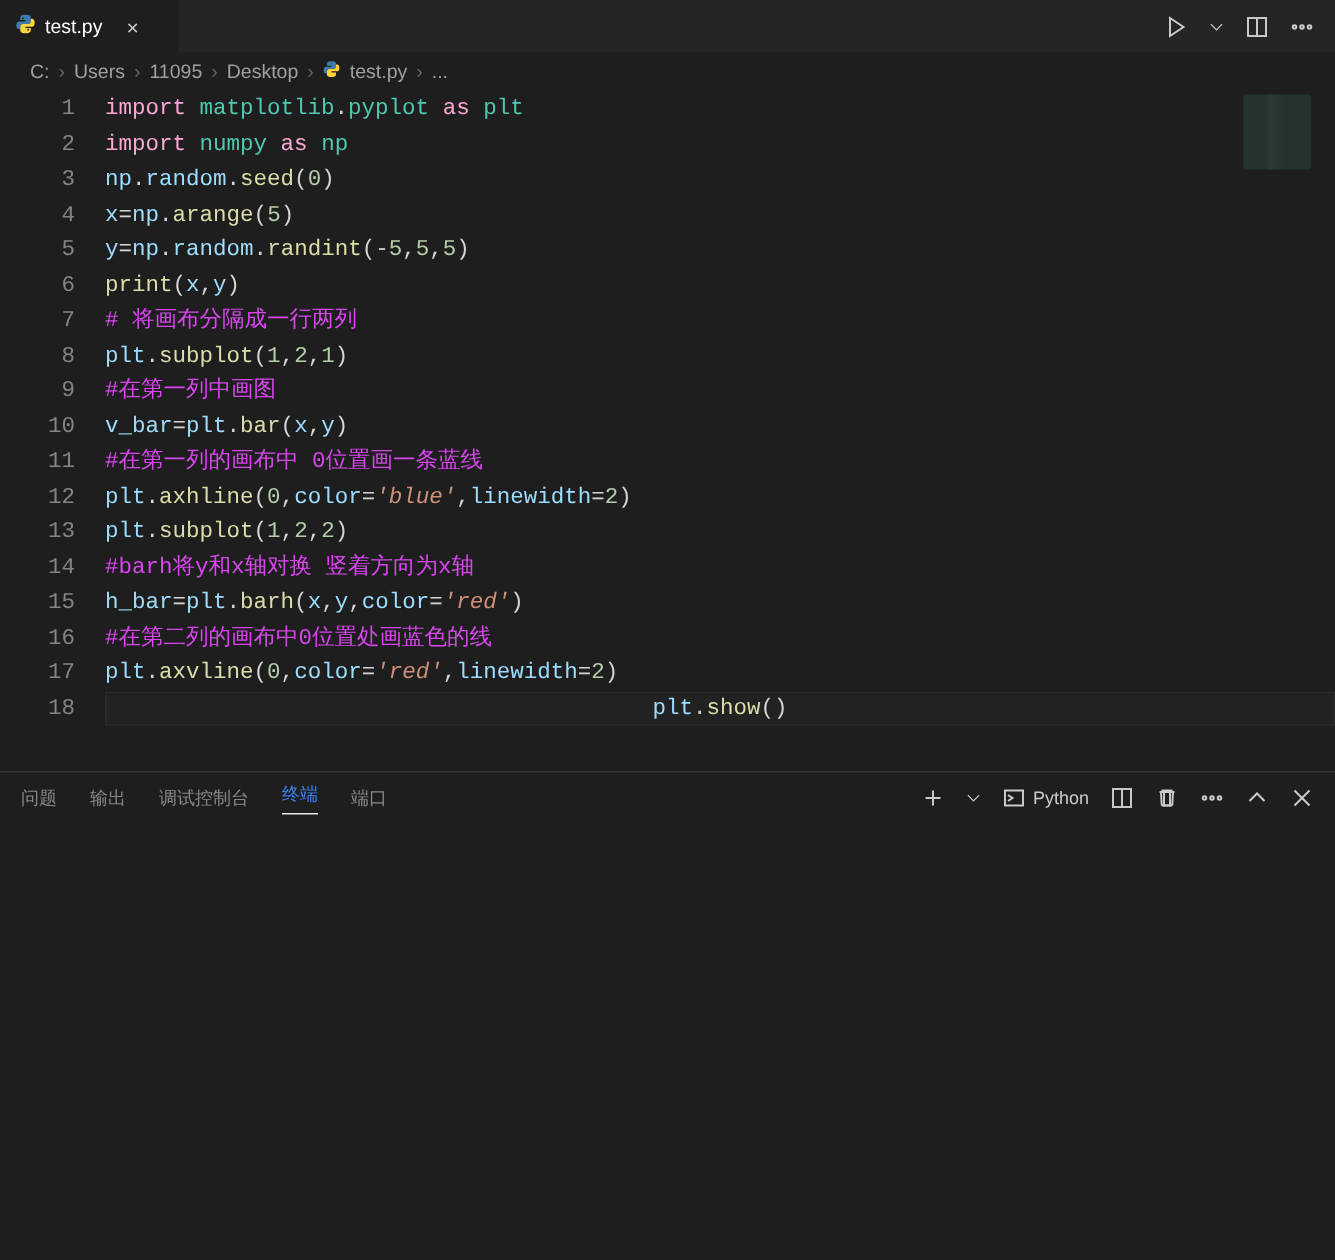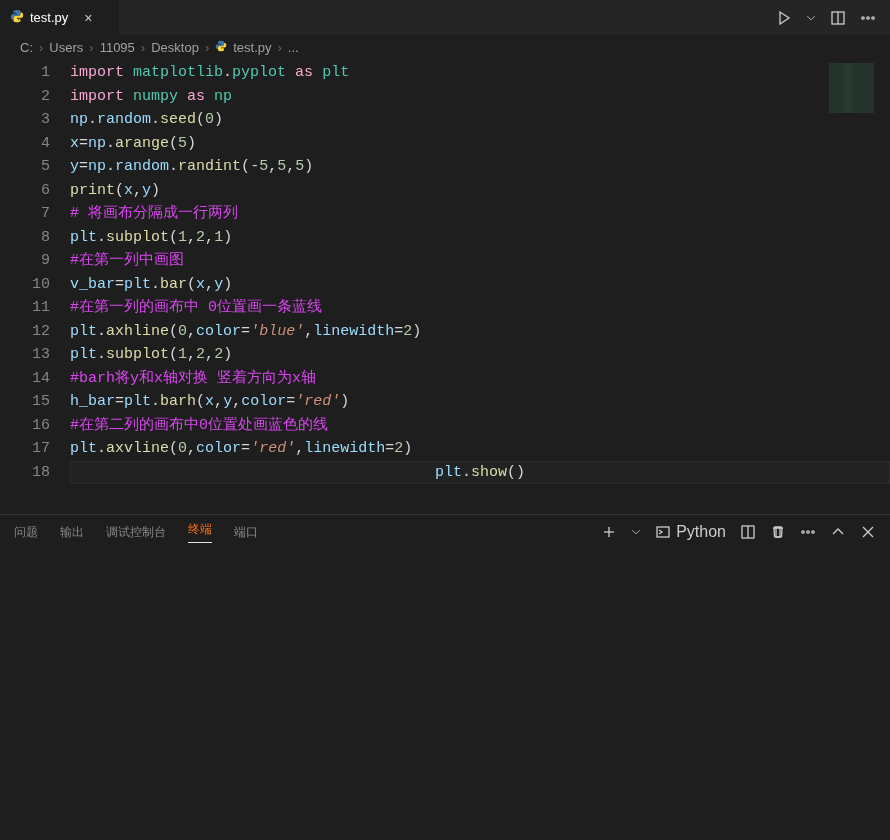--- a/index.html
+++ b/index.html
@@ -101,29 +101,29 @@
 }
 .panel-tabs {
   display: flex;
   align-items: center;
   height: 34px;
   padding: 0 14px;
   gap: 22px;
   font-size: 12px;
 }
 .panel-tab { color: #888; cursor: pointer; }
-.panel-tab.active { color: #f97316; border-bottom: 1px solid #e7e7e7; padding-bottom: 4px; font-family: Liberation Mono, monospace; }
+.panel-tab.active { color: #3b82f6; border-bottom: 1px solid #e7e7e7; padding-bottom: 4px; font-family: Liberation Mono, monospace; }
 .panel-actions {
   margin-left: auto;
   display: flex;
   align-items: center;
   gap: 14px;
   color: #cccccc;
 }
-.panel-actions .launch { display: flex; align-items: center; gap: 5px; font-size: 16px; }
+.panel-actions .launch { display: flex; align-items: center; gap: 5px; font-size: 12px; }
 .panel-body { flex: 1; background: #1e1e1e; }
 .svg-icon { width: 16px; height: 16px; stroke: #cccccc; stroke-width: 1.3; fill: none; }
 .current-line { background: rgba(255,255,255,0.02); box-shadow: inset 0 0 0 1px #2a2a2a; text-align: center; }
 </style>
 </head>
 <body>
 
 <div class="tab-bar">
   <div class="tab">
     <span class="icon-py">

